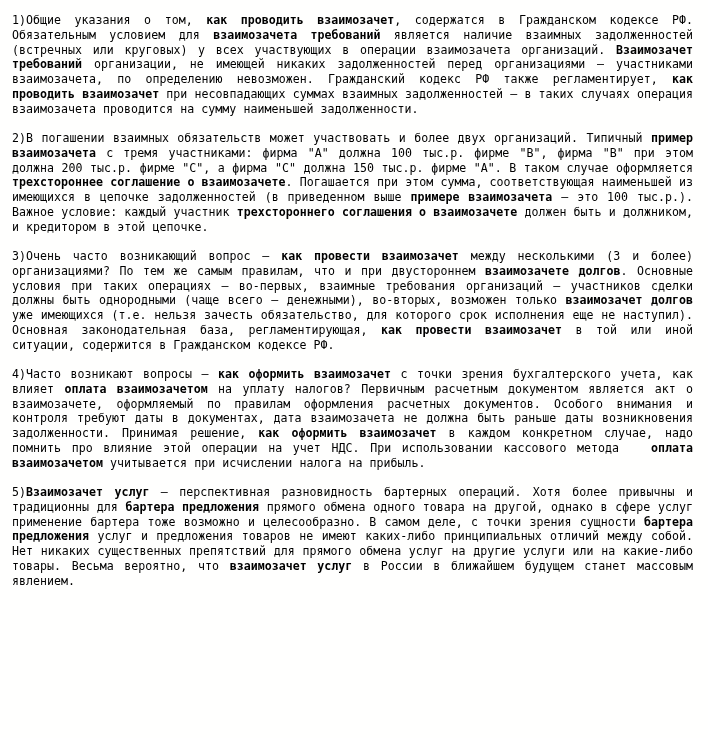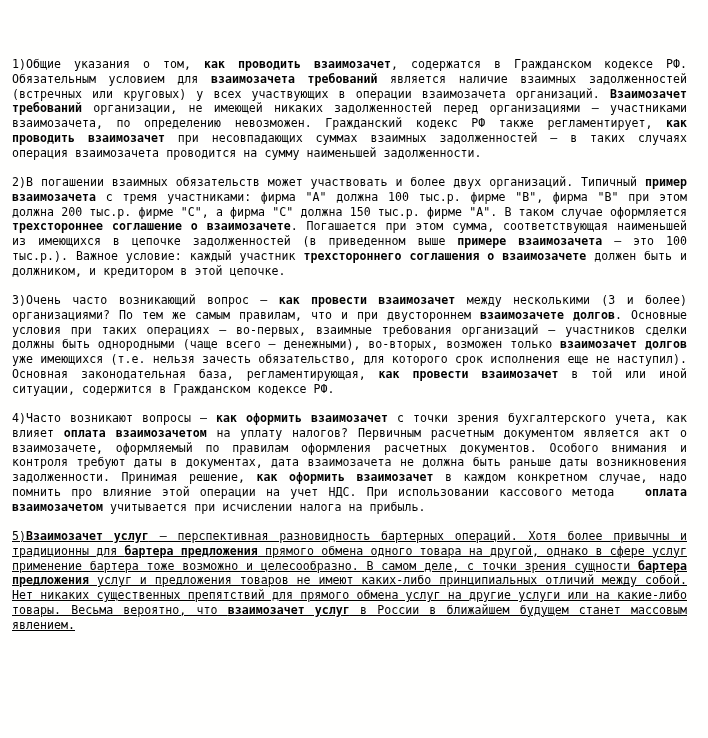--- a/index.html
+++ b/index.html
@@ -9,38 +9,36 @@
   }
   body {
     width: 708px;
     height: 738px;
     background: #fffffe;
     font-family: "DejaVu Sans Mono", "Liberation Mono", monospace;
     color: #000000;
     overflow: hidden;
   }
   #article {
-    padding: 13px 21px 0 12px;
+    padding: 13px 15px 0 12px;
     box-sizing: border-box;
-    margin-top: 44px;
   }
   .para {
     font-size: 11.6px;
     line-height: 14.75px;
     text-align: justify;
     text-justify: inter-word;
     margin: 0 0 14.75px 0;
     letter-spacing: 0.02px;
     word-spacing: 0.1px;
     white-space: normal;
     hyphens: none;
   }
   .para:last-child {
     margin-bottom: 0;
-    text-decoration: underline;
   }
   .para b {
     font-weight: bold;
   }
   
   .sp2 {
     white-space: pre;
   }
 </style>
 </head>

